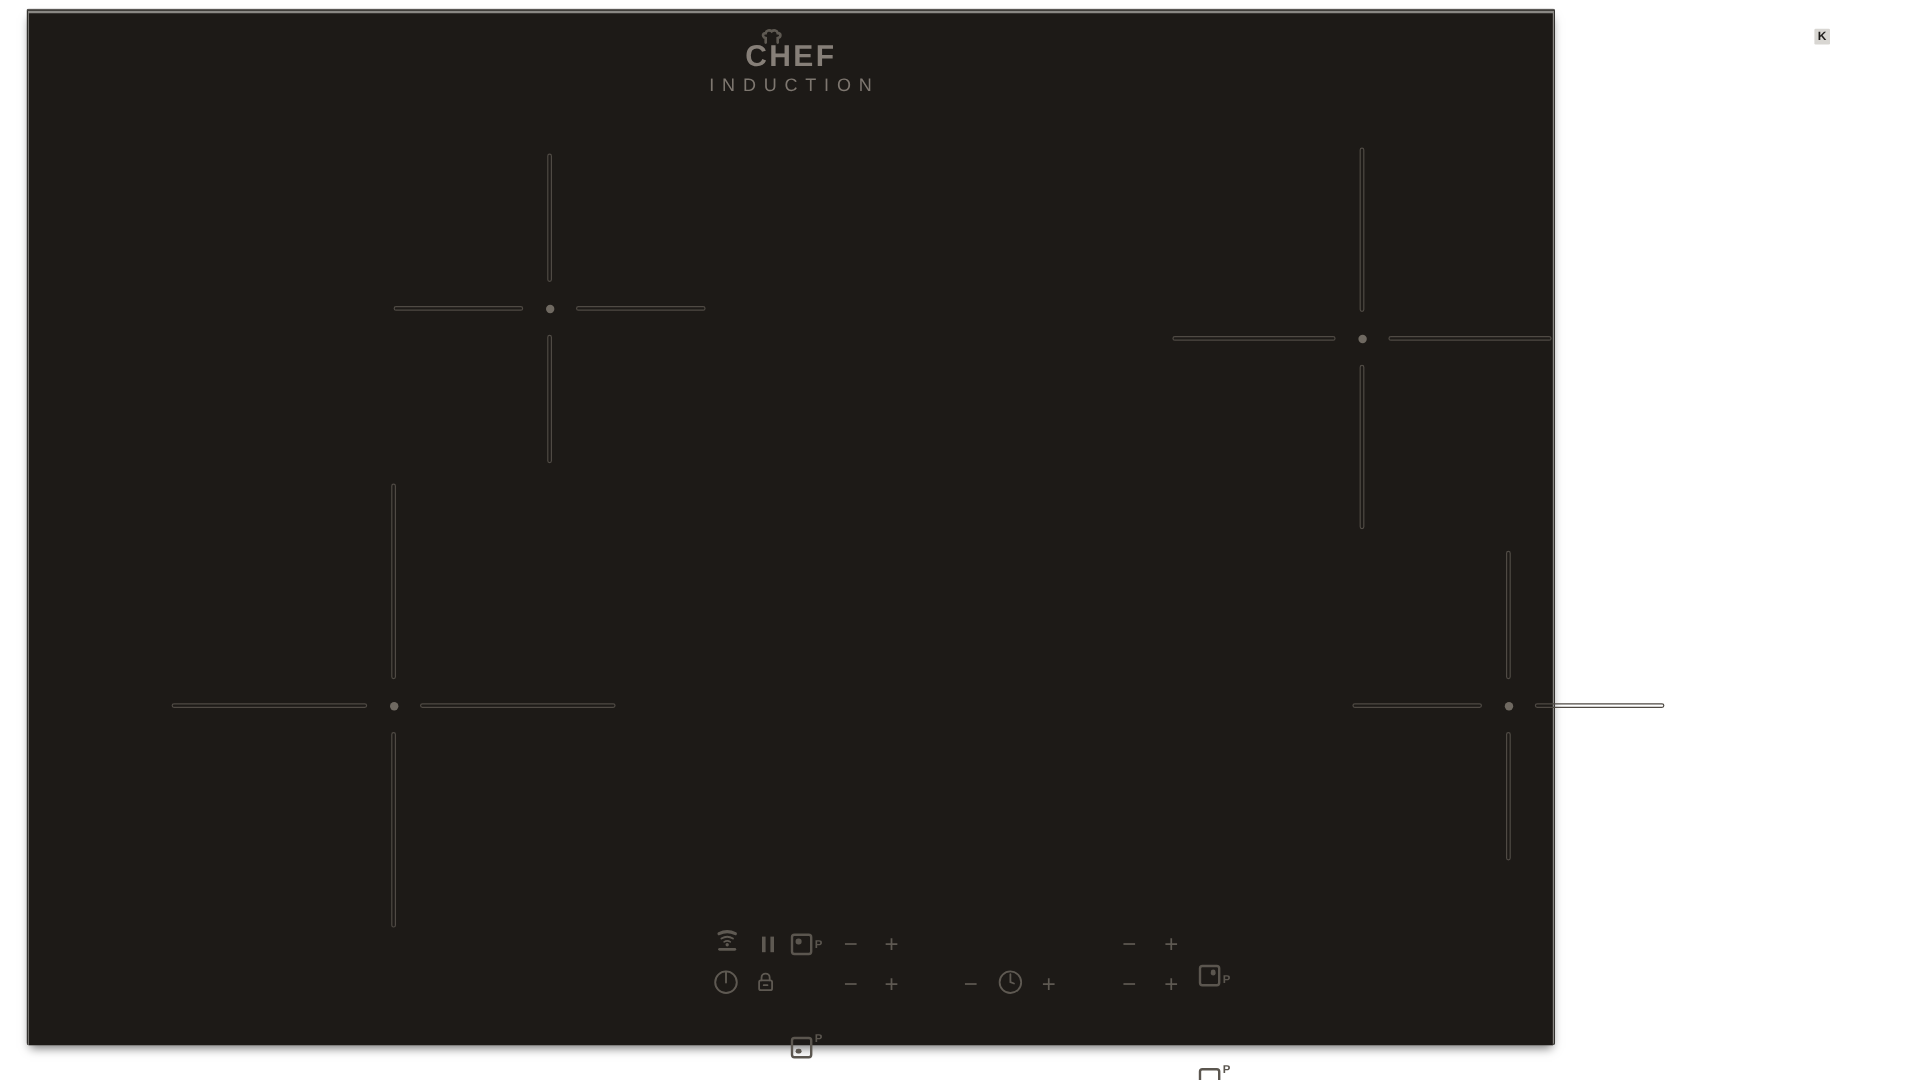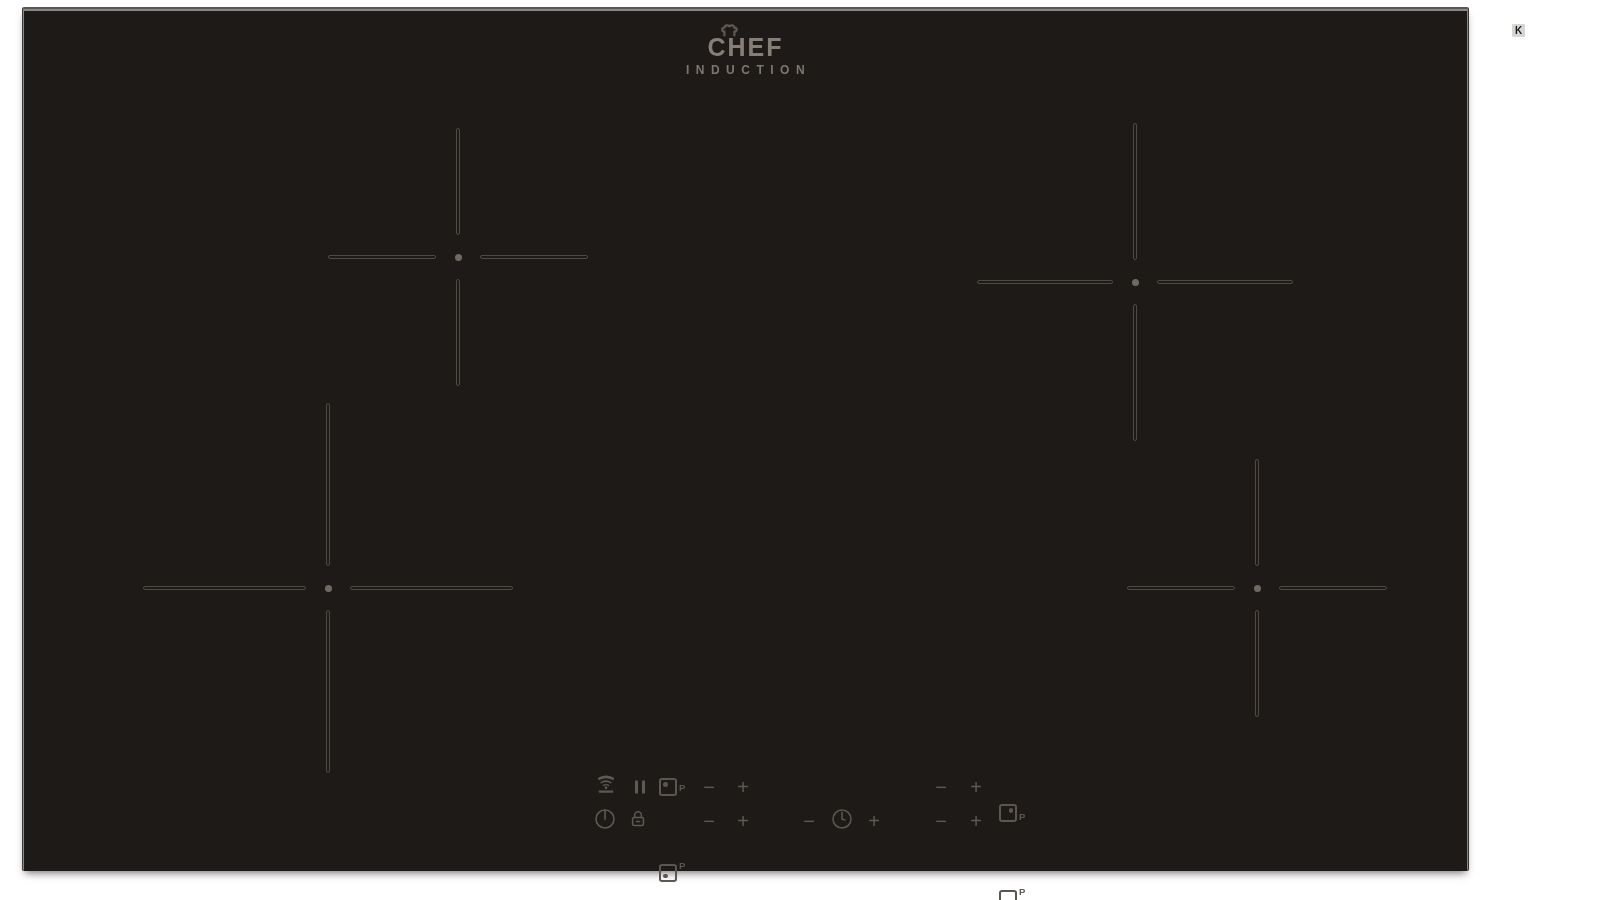--- a/index.html
+++ b/index.html
@@ -4,32 +4,32 @@
 <style>
   * { box-sizing: border-box; }
   html,body { margin:0; padding:0; }
   body {
     width:1600px; height:900px; background:#ffffff; overflow:hidden;
     font-family:"Liberation Sans", sans-serif; position:relative;
   }
 
   
   .hob {
-    position:absolute; left:22px; top:7px; width:1447px; height:864px;
+    position:absolute; left:22px; top:7px; width:1274px; height:864px;
     background:#1d1a17; border-radius:2px;
     border-top:2px solid #5a5855; border-left:1px solid #3a3835; border-right:1px solid #34322f;
     box-shadow:0 5px 8px -3px rgba(0,0,0,.55), 0 1px 0 1px #8a8884 inset;
   }
 
   
   .logo { position:absolute; left:50%; top:14px; transform:translateX(-50%);
           display:flex; flex-direction:column; align-items:center; user-select:none; }
   .logo .hat { position:relative; left:-15px; height:13px; }
   .brand-name { font-size:25px; font-weight:bold; letter-spacing:2px; color:#867f78; margin-top:-1px; line-height:1; }
-  .brand-tag  { font-size:12px; letter-spacing:6.5px; color:#7e7770; margin-top:4px; padding-left:6px; line-height:1;font-weight:bold; }
+  .brand-tag  { font-size:15px; letter-spacing:6.5px; color:#7e7770; margin-top:4px; padding-left:6px; line-height:1; }
 
   
   .corner-badge { position:absolute; left:1489px; top:15px; width:13px; height:13px;
     background:#d8d6d2; color:#1d1c1a; font-size:10px; font-weight:bold;
     display:flex; align-items:center; justify-content:center; border-radius:1px; }
 
   
   .zone { position:absolute; width:0; height:0; }
   .arm  { position:absolute; border:1px solid #4f4a44; border-radius:2px; background:transparent; }
   .arm.up   { left:-2px; width:4px; height:var(--va); top:calc(-22px - var(--va)); }

